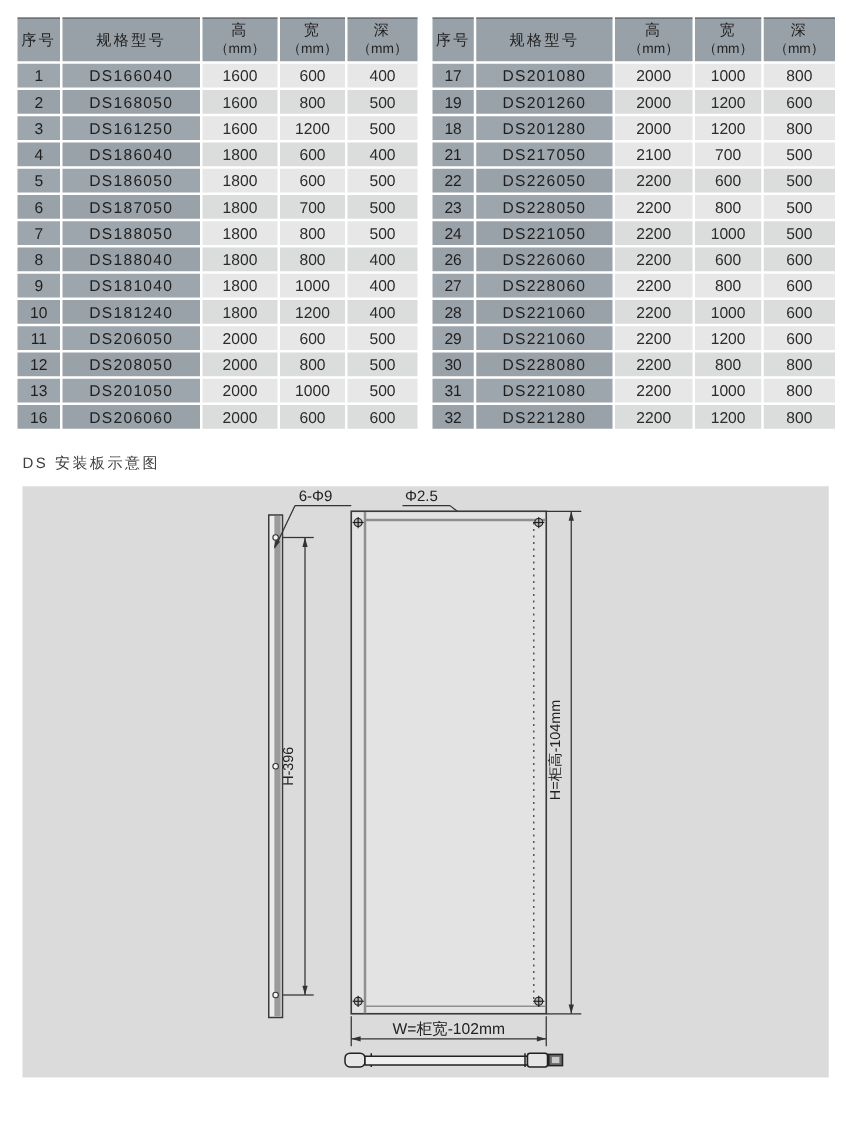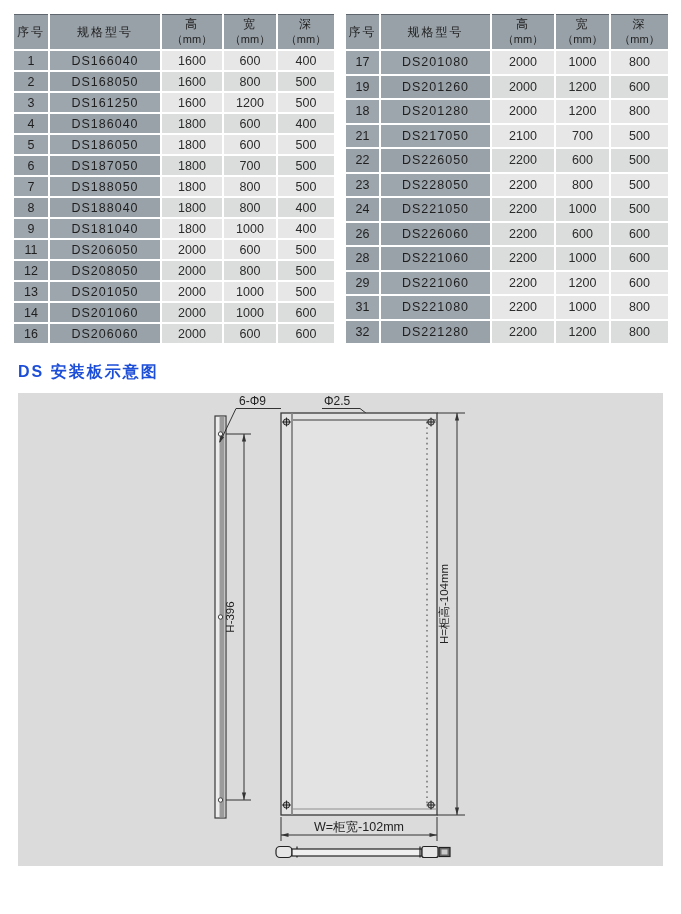--- a/index.html
+++ b/index.html
@@ -16,21 +16,21 @@
   }
   th .hdr-main{letter-spacing:2px;}
   th .hdr-unit{font-size:11px;letter-spacing:0;}
   td{font-size:12.5px;text-align:center;height:19px;padding:0;}
   td.c-no,td.c-model{background:#9aa2a9;color:#1f1f1f;}
   td.c-model{letter-spacing:1px;}
   tr.odd td.c-num{background:#e7e7e7;}
   tr.even td.c-num{background:#dbdcdc;}
   tr.odd td.c-no,tr.odd td.c-model{background:#9ea6ad;}
   .section-title{
-    color:#1d4ed8;font-size:16px;font-weight:bold;
+    color:#404040;font-size:12px;font-weight:normal;
     margin:17px 0 10px 18px;letter-spacing:2px;
   }
   .diagram{
     margin-left:18px;width:645px;height:473px;background:#dbdbdb;
   }
   svg text{font-family:"Liberation Sans","DejaVu Sans",sans-serif;fill:#222;}
 </style>
 </head>
 <body>
 
@@ -119,47 +119,47 @@
           <td class="c-num">800</td>
           <td class="c-num">400</td>
         </tr>
         <tr class="odd">
           <td class="c-no">9</td>
           <td class="c-model">DS181040</td>
           <td class="c-num">1800</td>
           <td class="c-num">1000</td>
           <td class="c-num">400</td>
         </tr>
+        <tr class="even">
+          <td class="c-no">10</td>
+          <td class="c-model">DS181240</td>
+          <td class="c-num">1800</td>
+          <td class="c-num">1200</td>
+          <td class="c-num">400</td>
+        </tr>
         <tr class="odd">
           <td class="c-no">11</td>
           <td class="c-model">DS206050</td>
           <td class="c-num">2000</td>
           <td class="c-num">600</td>
           <td class="c-num">500</td>
         </tr>
         <tr class="even">
           <td class="c-no">12</td>
           <td class="c-model">DS208050</td>
           <td class="c-num">2000</td>
           <td class="c-num">800</td>
           <td class="c-num">500</td>
         </tr>
         <tr class="odd">
           <td class="c-no">13</td>
           <td class="c-model">DS201050</td>
           <td class="c-num">2000</td>
           <td class="c-num">1000</td>
           <td class="c-num">500</td>
-        </tr>
-        <tr class="even">
-          <td class="c-no">14</td>
-          <td class="c-model">DS201060</td>
-          <td class="c-num">2000</td>
-          <td class="c-num">1000</td>
-          <td class="c-num">600</td>
         </tr>
         <tr class="even">
           <td class="c-no">16</td>
           <td class="c-model">DS206060</td>
           <td class="c-num">2000</td>
           <td class="c-num">600</td>
           <td class="c-num">600</td>
         </tr>
       </tbody>
   </table>
@@ -240,33 +240,47 @@
           <td class="c-num">1000</td>
           <td class="c-num">500</td>
         </tr>
         <tr class="even">
           <td class="c-no">26</td>
           <td class="c-model">DS226060</td>
           <td class="c-num">2200</td>
           <td class="c-num">600</td>
           <td class="c-num">600</td>
         </tr>
+        <tr class="odd">
+          <td class="c-no">27</td>
+          <td class="c-model">DS228060</td>
+          <td class="c-num">2200</td>
+          <td class="c-num">800</td>
+          <td class="c-num">600</td>
+        </tr>
         <tr class="even">
           <td class="c-no">28</td>
           <td class="c-model">DS221060</td>
           <td class="c-num">2200</td>
           <td class="c-num">1000</td>
           <td class="c-num">600</td>
         </tr>
         <tr class="odd">
           <td class="c-no">29</td>
           <td class="c-model">DS221060</td>
           <td class="c-num">2200</td>
           <td class="c-num">1200</td>
           <td class="c-num">600</td>
+        </tr>
+        <tr class="even">
+          <td class="c-no">30</td>
+          <td class="c-model">DS228080</td>
+          <td class="c-num">2200</td>
+          <td class="c-num">800</td>
+          <td class="c-num">800</td>
         </tr>
         <tr class="odd">
           <td class="c-no">31</td>
           <td class="c-model">DS221080</td>
           <td class="c-num">2200</td>
           <td class="c-num">1000</td>
           <td class="c-num">800</td>
         </tr>
         <tr class="even">
           <td class="c-no">32</td>

